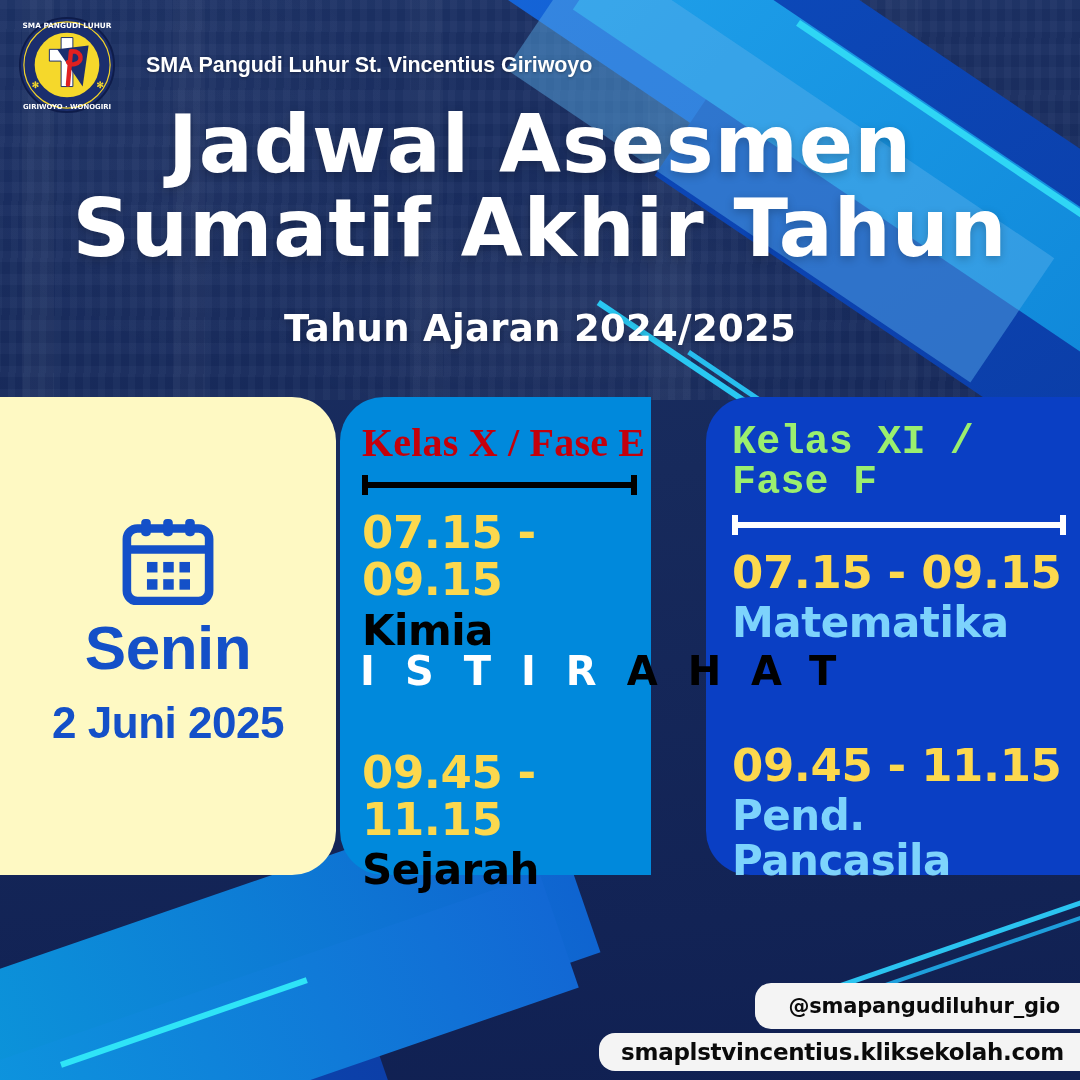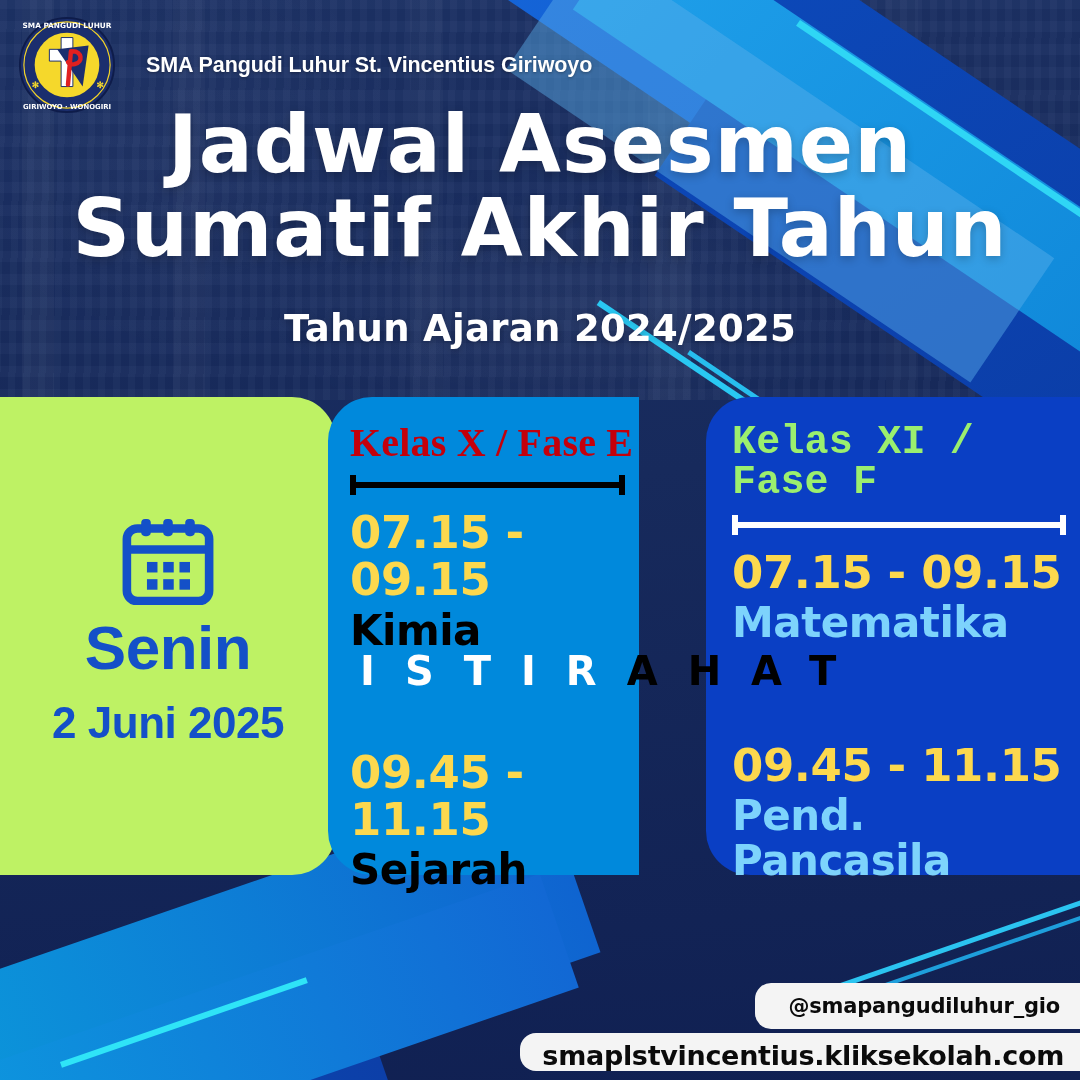--- a/index.html
+++ b/index.html
@@ -142,38 +142,38 @@
     text-shadow:0 2px 7px rgba(0,0,0,.22);
   }
 
   
   .panels { position:absolute; left:0; top:397px; width:1080px; height:478px; z-index:15; }
 
   .panel { position:absolute; top:0; height:478px; }
 
   .panel-date {
     left:0; width:336px;
-    background:#bef264;
+    background:#fef9c3;
     border-radius:0 44px 44px 0;
     display:flex; flex-direction:column;
     align-items:center; justify-content:center;
     padding-bottom:10px;
   }
   .cal-icon { width:96px; height:88px; margin-bottom:12px; }
   .day-name {
     color:#1450C8; font-size:62px; font-weight:bold; line-height:1;
     letter-spacing:-.5px;
   }
   .day-date {
     color:#1450C8; font-size:44px; font-weight:bold; line-height:1;
     margin-top:22px; letter-spacing:-.5px;
   }
 
   .panel-x {
-    left:328px; width:311px;
+    left:340px; width:311px;
     background:#0089DC;
     border-radius:44px 0 0 44px;
     padding:26px 0 0 22px;
   }
   .panel-xi {
     left:706px; width:374px;
     background:#0A3FC4;
     border-radius:44px 0 0 44px;
     padding:26px 0 0 26px;
   }
@@ -247,23 +247,22 @@
     right:0; top:983px; height:46px;
     border-radius:16px 0 0 16px;
     padding:0 20px 0 34px;
     font-size:21px;
     letter-spacing:-.2px;
   }
   .tag-site {
     right:0; top:1033px; height:38px;
     border-radius:16px 0 0 16px;
     padding:0 16px 0 22px;
-    font-size:27px;
+    font-size:23px;
     letter-spacing:-.3px;
-    align-items:flex-end;
   }
 </style>
 </head>
 <body>
 
 <div id="poster">
 
   <div class="bg-base"></div>
   <div class="bg-photo"></div>
   <div class="bg-pillars"></div>

